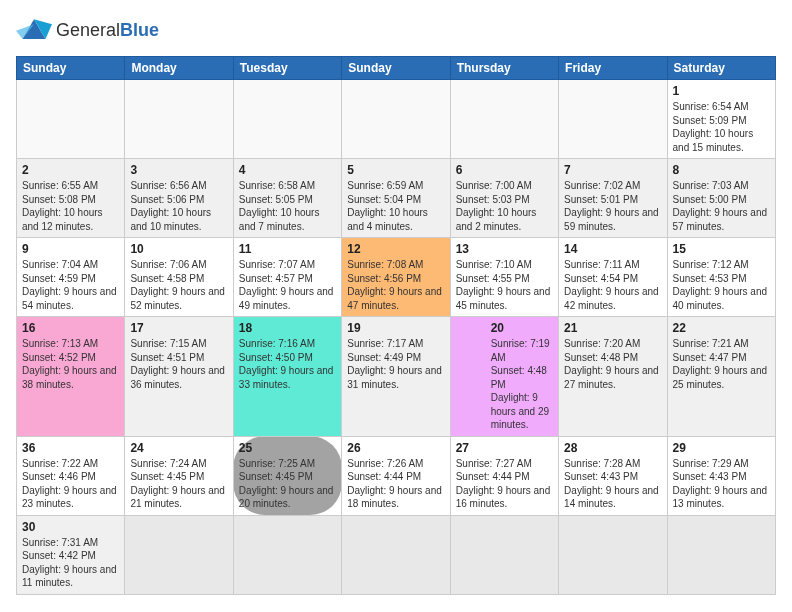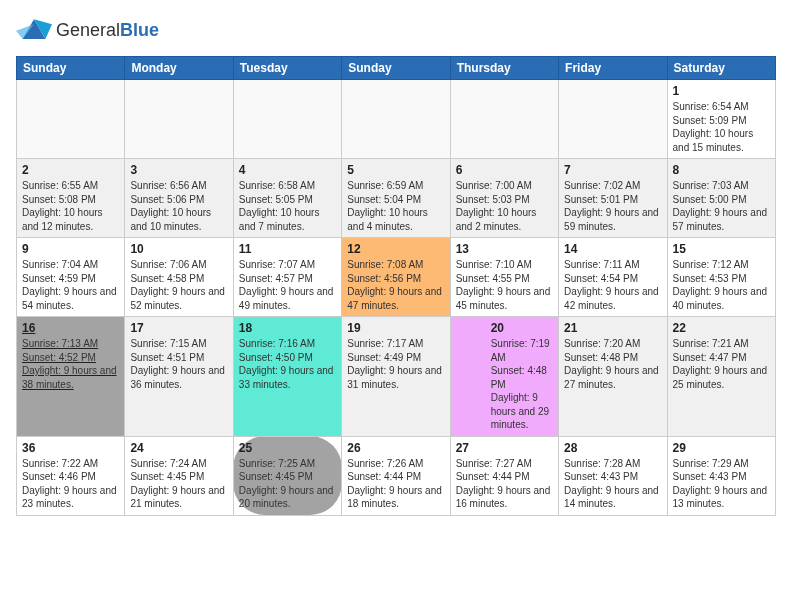--- a/index.html
+++ b/index.html
@@ -184,21 +184,21 @@
         <td style="background: rgb(255, 255, 255);">
           <span class="day-number">14</span>
           <div class="day-info">Sunrise: 7:11 AM<br>Sunset: 4:54 PM<br>Daylight: 9 hours and 42 minutes.</div>
         </td>
         <td style="background: rgb(255, 255, 255);">
           <span class="day-number">15</span>
           <div class="day-info">Sunrise: 7:12 AM<br>Sunset: 4:53 PM<br>Daylight: 9 hours and 40 minutes.</div>
         </td>
       </tr>
       <tr>
-        <td style="background: #a3a3a3; text-decoration: underline;">
+        <td style="background: #f9a8d4;">
           <span class="day-number">16</span>
           <div class="day-info">Sunrise: 7:13 AM<br>Sunset: 4:52 PM<br>Daylight: 9 hours and 38 minutes.</div>
         </td>
         <td style="background: rgb(240, 240, 240);">
           <span class="day-number">17</span>
           <div class="day-info">Sunrise: 7:15 AM<br>Sunset: 4:51 PM<br>Daylight: 9 hours and 36 minutes.</div>
         </td>
         <td style="background: #5eead4;">
           <span class="day-number">18</span>
           <div class="day-info">Sunrise: 7:16 AM<br>Sunset: 4:50 PM<br>Daylight: 9 hours and 33 minutes.</div>
@@ -242,15 +242,27 @@
           <div class="day-info">Sunrise: 7:27 AM<br>Sunset: 4:44 PM<br>Daylight: 9 hours and 16 minutes.</div>
         </td>
         <td style="background: rgb(255, 255, 255);">
           <span class="day-number">28</span>
           <div class="day-info">Sunrise: 7:28 AM<br>Sunset: 4:43 PM<br>Daylight: 9 hours and 14 minutes.</div>
         </td>
         <td style="background: rgb(255, 255, 255);">
           <span class="day-number">29</span>
           <div class="day-info">Sunrise: 7:29 AM<br>Sunset: 4:43 PM<br>Daylight: 9 hours and 13 minutes.</div>
         </td>
+      </tr>
+      <tr>
+        <td style="background: rgb(240, 240, 240);">
+          <span class="day-number">30</span>
+          <div class="day-info">Sunrise: 7:31 AM<br>Sunset: 4:42 PM<br>Daylight: 9 hours and 11 minutes.</div>
+        </td>
+        <td class="empty" style="background: rgb(232, 232, 232);"></td>
+        <td class="empty" style="background: rgb(232, 232, 232);"></td>
+        <td class="empty" style="background: rgb(232, 232, 232);"></td>
+        <td class="empty" style="background: rgb(232, 232, 232);"></td>
+        <td class="empty" style="background: rgb(232, 232, 232);"></td>
+        <td class="empty" style="background: rgb(232, 232, 232);"></td>
       </tr>
     </tbody>
 </table>
 
 </body></html>

